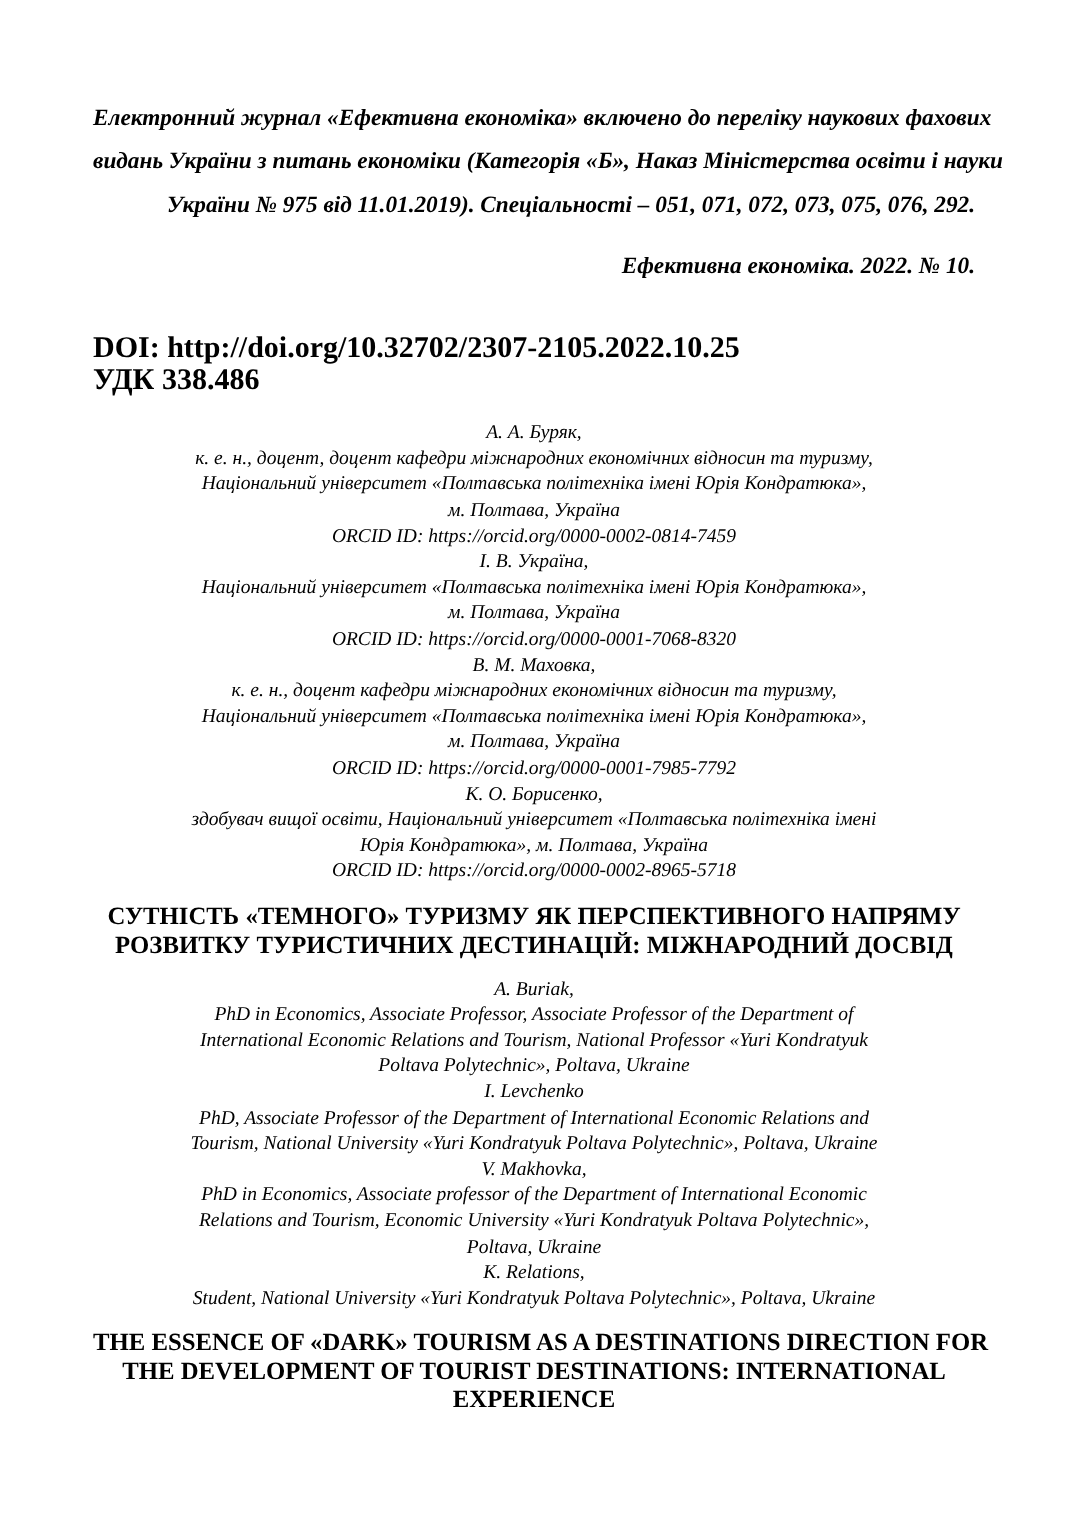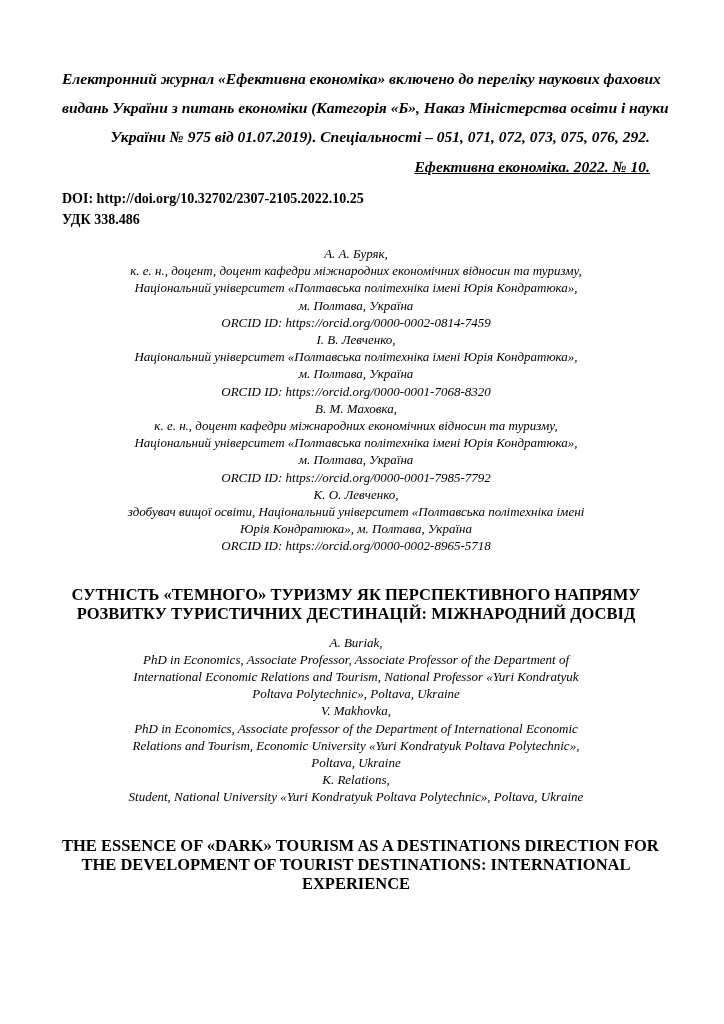--- a/index.html
+++ b/index.html
@@ -23,114 +23,118 @@
     font-weight: bold;
     font-style: italic;
     font-size: 15.5px;
   }
   .header-note .line {
     line-height: 29px;
     white-space: nowrap;
   }
   .header-note .issue-line {
     line-height: 24px;
-    margin-top: 4px;
-    text-decoration: underline;
+    margin-top: 15px;
   }
   .doi-block {
-    margin-top: 9px;
+    margin-top: 32px;
     text-align: left;
     font-weight: bold;
-    font-size: 14px;
+    font-size: 20px;
   }
   .doi-block .line {
     line-height: 21px;
     white-space: nowrap;
   }
   .authors {
     margin-top: 15px;
     text-align: center;
     font-style: italic;
     font-size: 13px;
   }
   .authors .line {
     line-height: 17.2px;
     white-space: nowrap;
   }
   .title {
-    margin-top: 30px;
+    margin-top: 12px;
     text-align: center;
     font-weight: bold;
     font-size: 16.5px;
   }
   .title .line {
     line-height: 19px;
     white-space: nowrap;
   }
   .authors-en {
     margin-top: 11px;
   }
 </style>
 </head>
 <body>
 
 <div class="page">
 
   <div class="header-note">
     <div class="line">Електронний журнал «Ефективна економіка» включено до переліку наукових фахових</div>
     <div class="line">видань України з питань економіки (Категорія «Б», Наказ Міністерства освіти і науки</div>
-    <div class="line">України № 975 від 01.07.2019). Спеціальності – 051, 071, 072, 073, 075, 076, 292.</div>
+    <div class="line">України № 975 від 11.01.2019). Спеціальності – 051, 071, 072, 073, 075, 076, 292.</div>
     <div class="line issue-line">Ефективна економіка. 2022. № 10.</div>
   </div>
 
   <div class="doi-block">
     <div class="line">DOI: http://doi.org/10.32702/2307-2105.2022.10.25</div>
     <div class="line">УДК 338.486</div>
   </div>
 
   <div class="authors">
     <div>
       <div class="line">А. А. Буряк,</div>
       <div class="line">к. е. н., доцент, доцент кафедри міжнародних економічних відносин та туризму,</div>
       <div class="line">Національний університет «Полтавська політехніка імені Юрія Кондратюка»,</div>
       <div class="line">м. Полтава, Україна</div>
       <div class="line">ORCID ID: https://orcid.org/0000-0002-0814-7459</div>
     </div>
     <div>
-      <div class="line">І. В. Левченко,</div>
+      <div class="line">І. В. Україна,</div>
       <div class="line">Національний університет «Полтавська політехніка імені Юрія Кондратюка»,</div>
       <div class="line">м. Полтава, Україна</div>
       <div class="line">ORCID ID: https://orcid.org/0000-0001-7068-8320</div>
     </div>
     <div>
       <div class="line">В. М. Маховка,</div>
       <div class="line">к. е. н., доцент кафедри міжнародних економічних відносин та туризму,</div>
       <div class="line">Національний університет «Полтавська політехніка імені Юрія Кондратюка»,</div>
       <div class="line">м. Полтава, Україна</div>
       <div class="line">ORCID ID: https://orcid.org/0000-0001-7985-7792</div>
     </div>
     <div>
-      <div class="line">К. О. Левченко,</div>
+      <div class="line">К. О. Борисенко,</div>
       <div class="line">здобувач вищої освіти, Національний університет «Полтавська політехніка імені</div>
       <div class="line">Юрія Кондратюка», м. Полтава, Україна</div>
       <div class="line">ORCID ID: https://orcid.org/0000-0002-8965-5718</div>
     </div>
   </div>
 
   <div class="title">
     <div class="line">СУТНІСТЬ «ТЕМНОГО» ТУРИЗМУ ЯК ПЕРСПЕКТИВНОГО НАПРЯМУ</div>
     <div class="line">РОЗВИТКУ ТУРИСТИЧНИХ ДЕСТИНАЦІЙ: МІЖНАРОДНИЙ ДОСВІД</div>
   </div>
 
   <div class="authors authors-en">
     <div>
       <div class="line">A. Buriak,</div>
       <div class="line">PhD in Economics, Associate Professor, Associate Professor of the Department of</div>
       <div class="line">International Economic Relations and Tourism, National Professor «Yuri Kondratyuk</div>
       <div class="line">Poltava Polytechnic», Poltava, Ukraine</div>
+    </div>
+    <div>
+      <div class="line">I. Levchenko</div>
+      <div class="line">PhD, Associate Professor of the Department of International Economic Relations and</div>
+      <div class="line">Tourism, National University «Yuri Kondratyuk Poltava Polytechnic», Poltava, Ukraine</div>
     </div>
     <div>
       <div class="line">V. Makhovka,</div>
       <div class="line">PhD in Economics, Associate professor of the Department of International Economic</div>
       <div class="line">Relations and Tourism, Economic University «Yuri Kondratyuk Poltava Polytechnic»,</div>
       <div class="line">Poltava, Ukraine</div>
     </div>
     <div>
       <div class="line">K. Relations,</div>
       <div class="line">Student, National University «Yuri Kondratyuk Poltava Polytechnic», Poltava, Ukraine</div>

